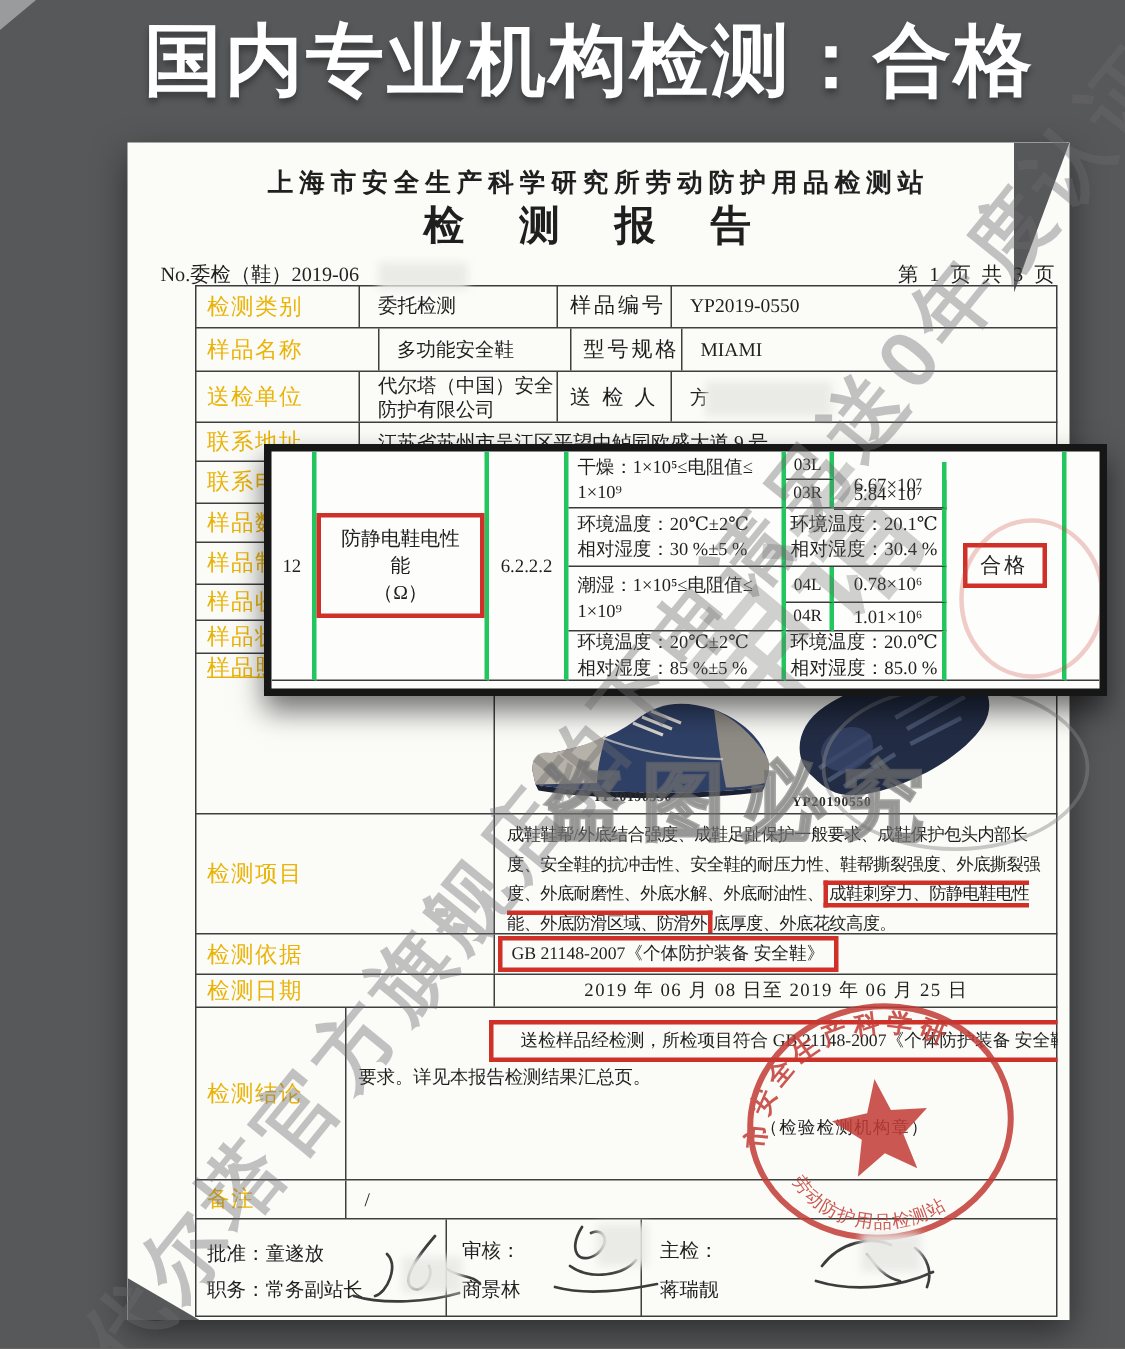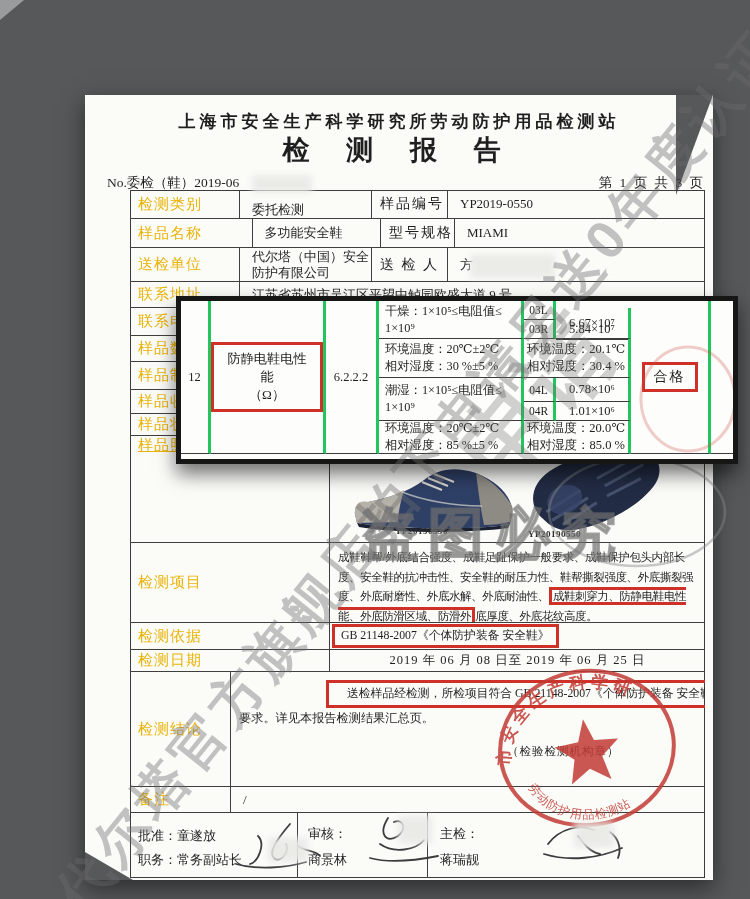--- a/index.html
+++ b/index.html
@@ -72,39 +72,40 @@
             color:rgba(105,105,105,0.30);white-space:nowrap;pointer-events:none;}
   .blur-patch{position:absolute;background:#e9e9e6;opacity:.9;filter:blur(3px);z-index:45;}
   .caption{position:absolute;font-size:9px;font-weight:bold;color:#2b2b2b;z-index:12;letter-spacing:0.5px;}
   .svg-abs{position:absolute;}
 </style>
 </head>
 <body>
 
 <div id="page">
 
+  <div class="banner">国内专业机构检测：合格</div>
 
   <div class="paper"></div>
   <div id="fold-tl"></div>
   <div id="cut-tr" class="corner-cut"></div>
   <div id="cut-bl" class="corner-cut"></div>
 
   <div class="org">上海市安全生产科学研究所劳动防护用品检测站</div>
   <div class="rtitle">检 测 报 告</div>
   <div class="no-line">No.委检（鞋）2019-06</div>
   <div class="blur-patch" style="left:252px;top:175px;width:60px;height:18px;z-index:20;"></div>
   <div class="page-info">第 1 页  共 3 页</div>
 
   <div class="tframe"></div>
 
   <div class="row" style="top:190px;height:29px;">
     <div class="cell" style="width:110px;">
         <span class="lab">检测类别</span>
       </div>
-    <div class="cell" style="width:132px;align-items:flex-end;">
+    <div class="cell" style="width:132px;">
         <span class="val">委托检测</span>
       </div>
     <div class="cell" style="width:76px;">
         <span class="lab2">样品编号</span>
       </div>
     <div class="cell last" style="width:257px;">
         <span class="val">YP2019-0550</span>
       </div>
   </div>
 

